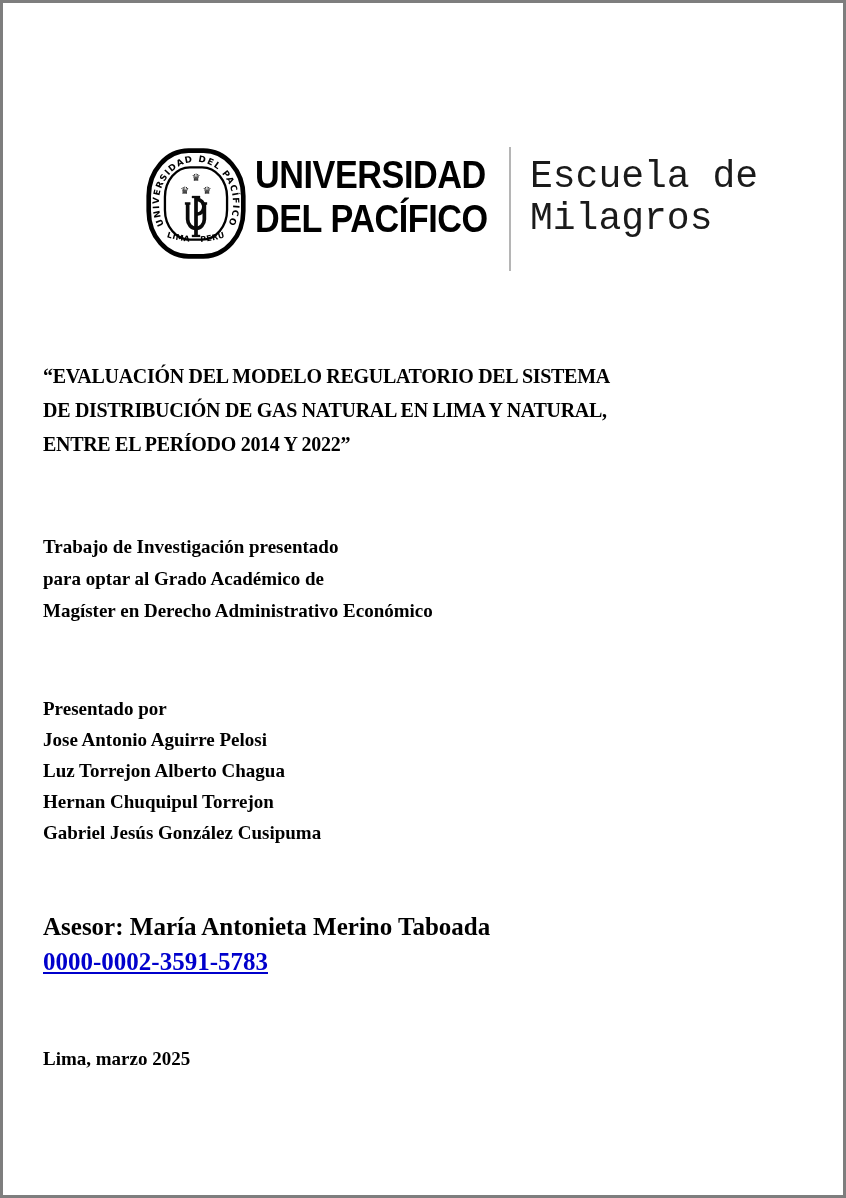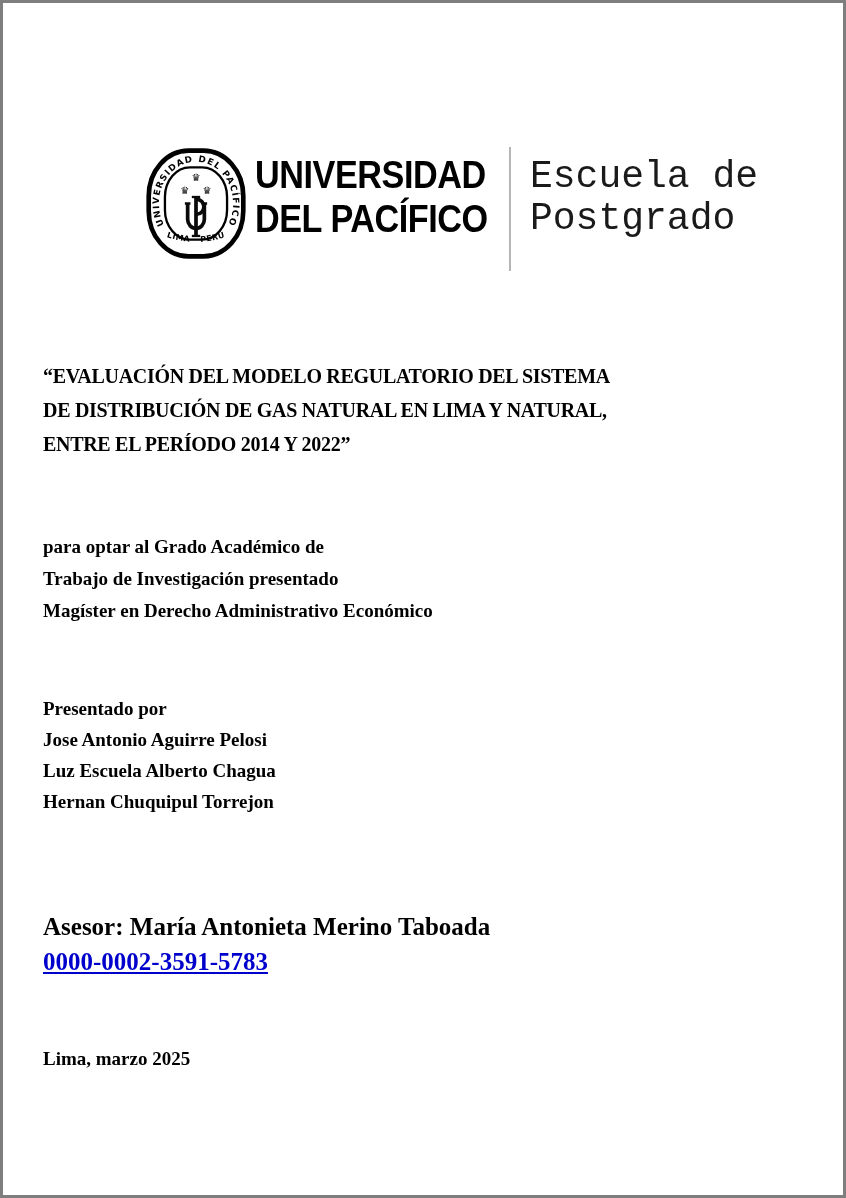--- a/index.html
+++ b/index.html
@@ -83,41 +83,42 @@
 
     <div class="wordmark">
       <span class="line">UNIVERSIDAD</span>
       <span class="line">DEL PACÍFICO</span>
     </div>
 
     <div class="logo-divider"></div>
 
     <div class="unit">
       <span class="line">Escuela de</span>
-      <span class="line">Postgrado</span>
+      <span class="line">Milagros</span>
     </div>
   </div>
 
   <div class="cblock title">
     <div>“EVALUACIÓN DEL MODELO REGULATORIO DEL SISTEMA</div>
     <div>DE DISTRIBUCIÓN DE GAS NATURAL EN LIMA Y NATURAL,</div>
     <div>ENTRE EL PERÍODO 2014 Y 2022”</div>
   </div>
 
   <div class="cblock degree">
+    <div>Trabajo de Investigación presentado</div>
     <div>para optar al Grado Académico de</div>
-    <div>Trabajo de Investigación presentado</div>
     <div>Magíster en Derecho Administrativo Económico</div>
   </div>
 
   <div class="cblock presented">
     <div>Presentado por</div>
     <div>Jose Antonio Aguirre Pelosi</div>
-    <div>Luz Escuela Alberto Chagua</div>
+    <div>Luz Torrejon Alberto Chagua</div>
     <div>Hernan Chuquipul Torrejon</div>
+    <div>Gabriel Jesús González Cusipuma</div>
   </div>
 
   <div class="cblock advisor-block">
     <div>Asesor: María Antonieta Merino Taboada</div>
     <div><a class="orcid">0000-0002-3591-5783</a></div>
   </div>
 
   <div class="cblock place">Lima, marzo 2025</div>
 
 </div>

